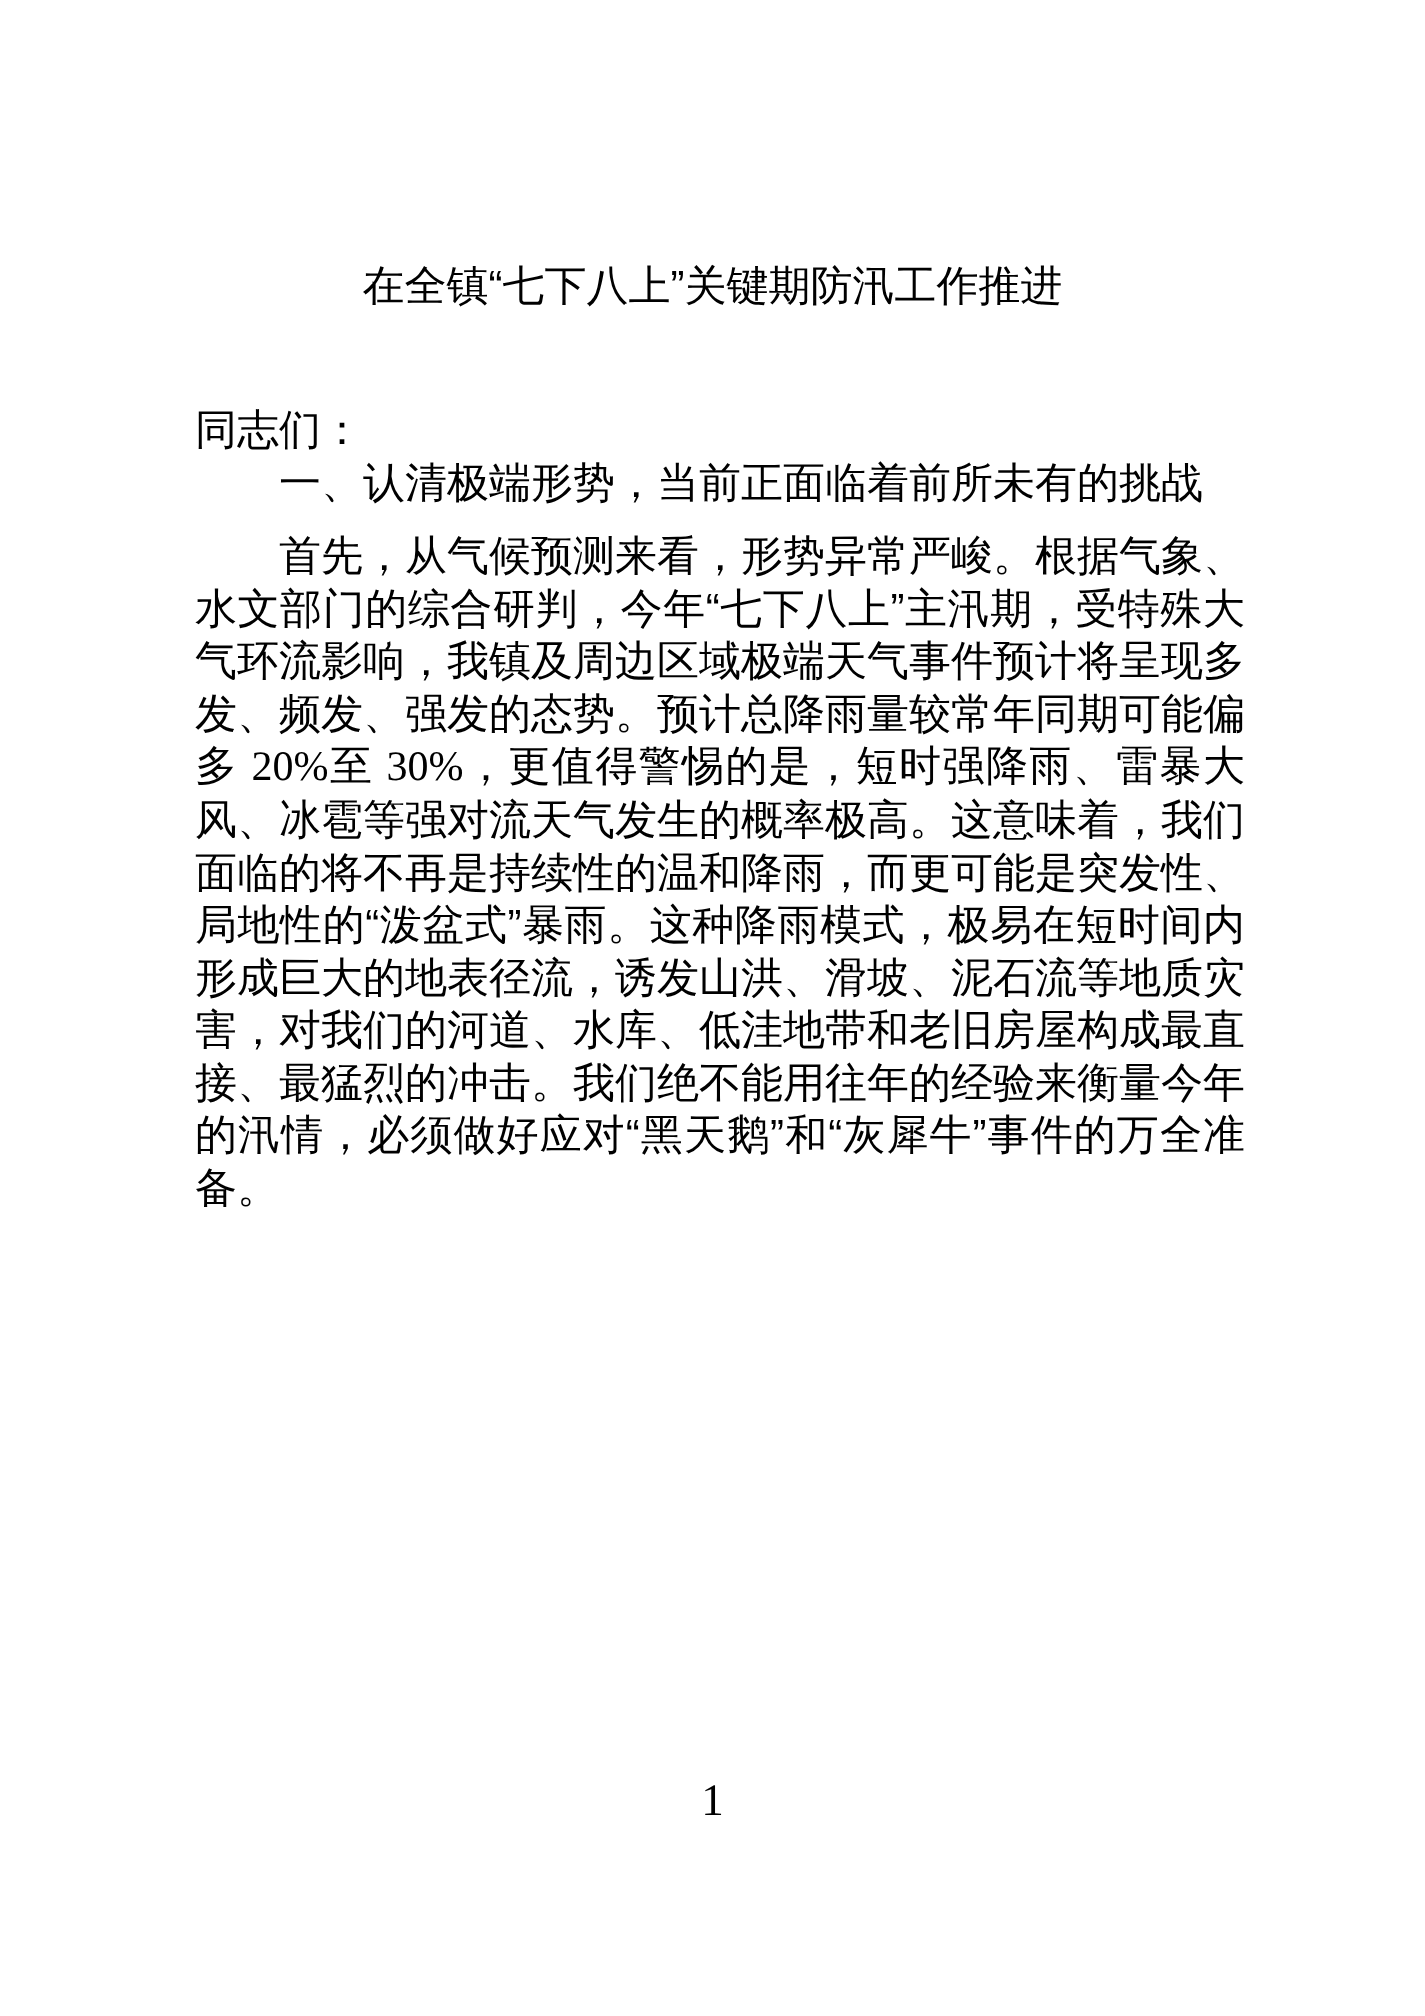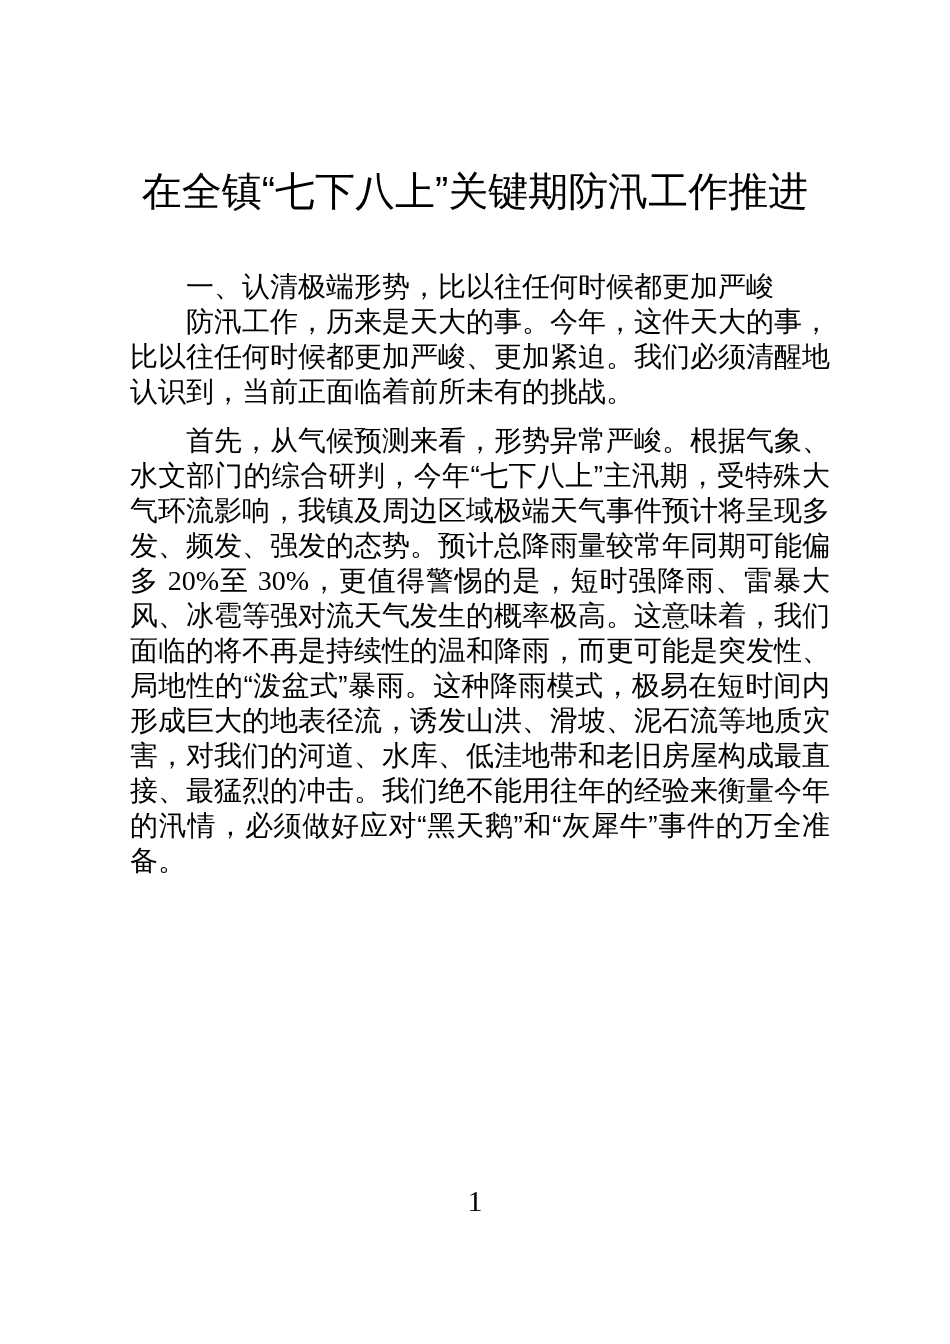--- a/index.html
+++ b/index.html
@@ -13,21 +13,21 @@
     font-family: "Liberation Sans", sans-serif;
   }
   .doc-page {
     position: absolute;
     inset: 0;
     background: #ffffff;
   }
   .doc-title {
     padding-top: 158px;
     text-align: center;
-    font-size: 40px;
+    font-size: 28px;
     line-height: 66px;
     font-weight: 400;
     color: #000000;
   }
   .doc-body {
     margin-top: 45px;
     margin-left: 130px;
     width: 700px;
     font-size: 28px;
     line-height: 35px;
@@ -52,20 +52,20 @@
 </head>
 <body>
 
 <div class="doc-page">
 
   <div class="doc-title">
     <div>在全镇“七下八上”关键期防汛工作推进</div>
   </div>
 
   <div class="doc-body">
-      <p class="indent">一、认清极端形势，比以往任何时候都更加严峻</p>
-      <p class="indent">防汛工作，历来是天大的事。今年，这件天大的事，比以往任何时候都更加严峻、更加紧迫。我们必须清醒地认识到，当前正面临着前所未有的挑战。</p>
+      <p>同志们：</p>
+      <p class="indent">一、认清极端形势，当前正面临着前所未有的挑战</p>
       <p class="indent space-before">首先，从气候预测来看，形势异常严峻。根据气象、水文部门的综合研判，今年“七下八上”主汛期，受特殊大气环流影响，我镇及周边区域极端天气事件预计将呈现多发、频发、强发的态势。预计总降雨量较常年同期可能偏多 <span class="latin">20%</span>至 <span class="latin">30%</span>，更值得警惕的是，短时强降雨、雷暴大风、冰雹等强对流天气发生的概率极高。这意味着，我们面临的将不再是持续性的温和降雨，而更可能是突发性、局地性的“泼盆式”暴雨。这种降雨模式，极易在短时间内形成巨大的地表径流，诱发山洪、滑坡、泥石流等地质灾害，对我们的河道、水库、低洼地带和老旧房屋构成最直接、最猛烈的冲击。我们绝不能用往年的经验来衡量今年的汛情，必须做好应对“黑天鹅”和“灰犀牛”事件的万全准备。</p>
     </div>
 
   <div class="page-number">1</div>
 
 </div>
 
 </body></html>

